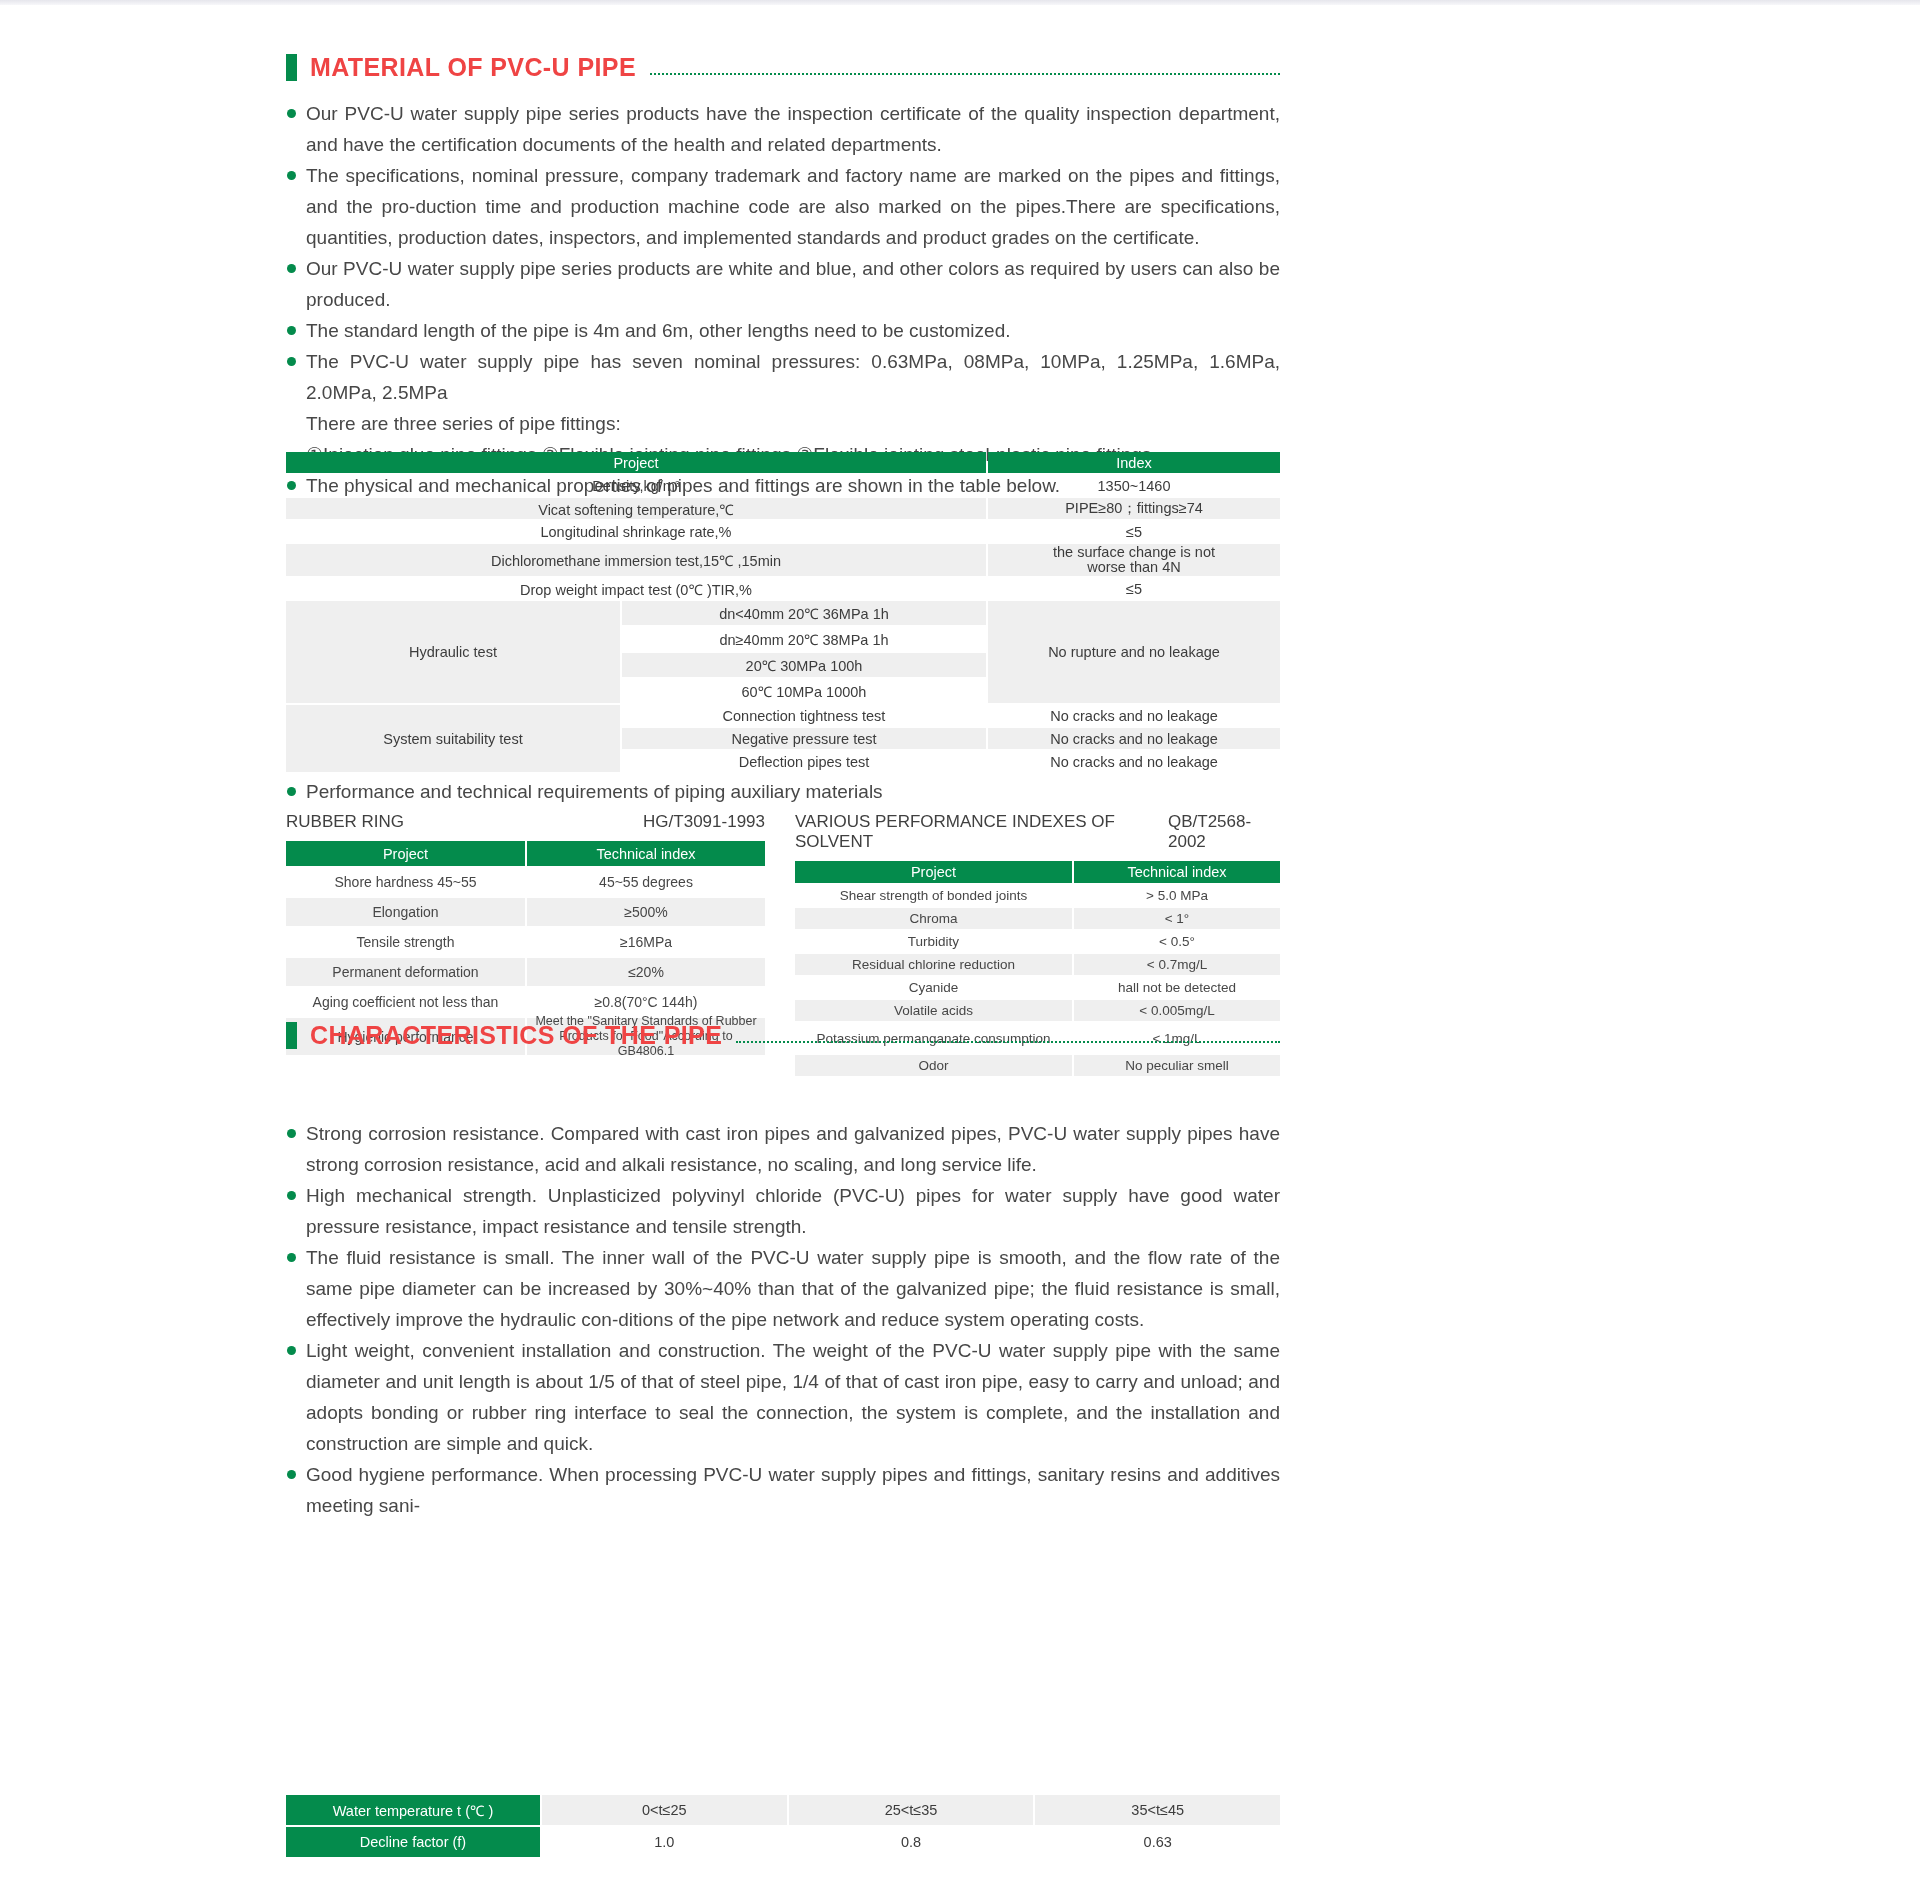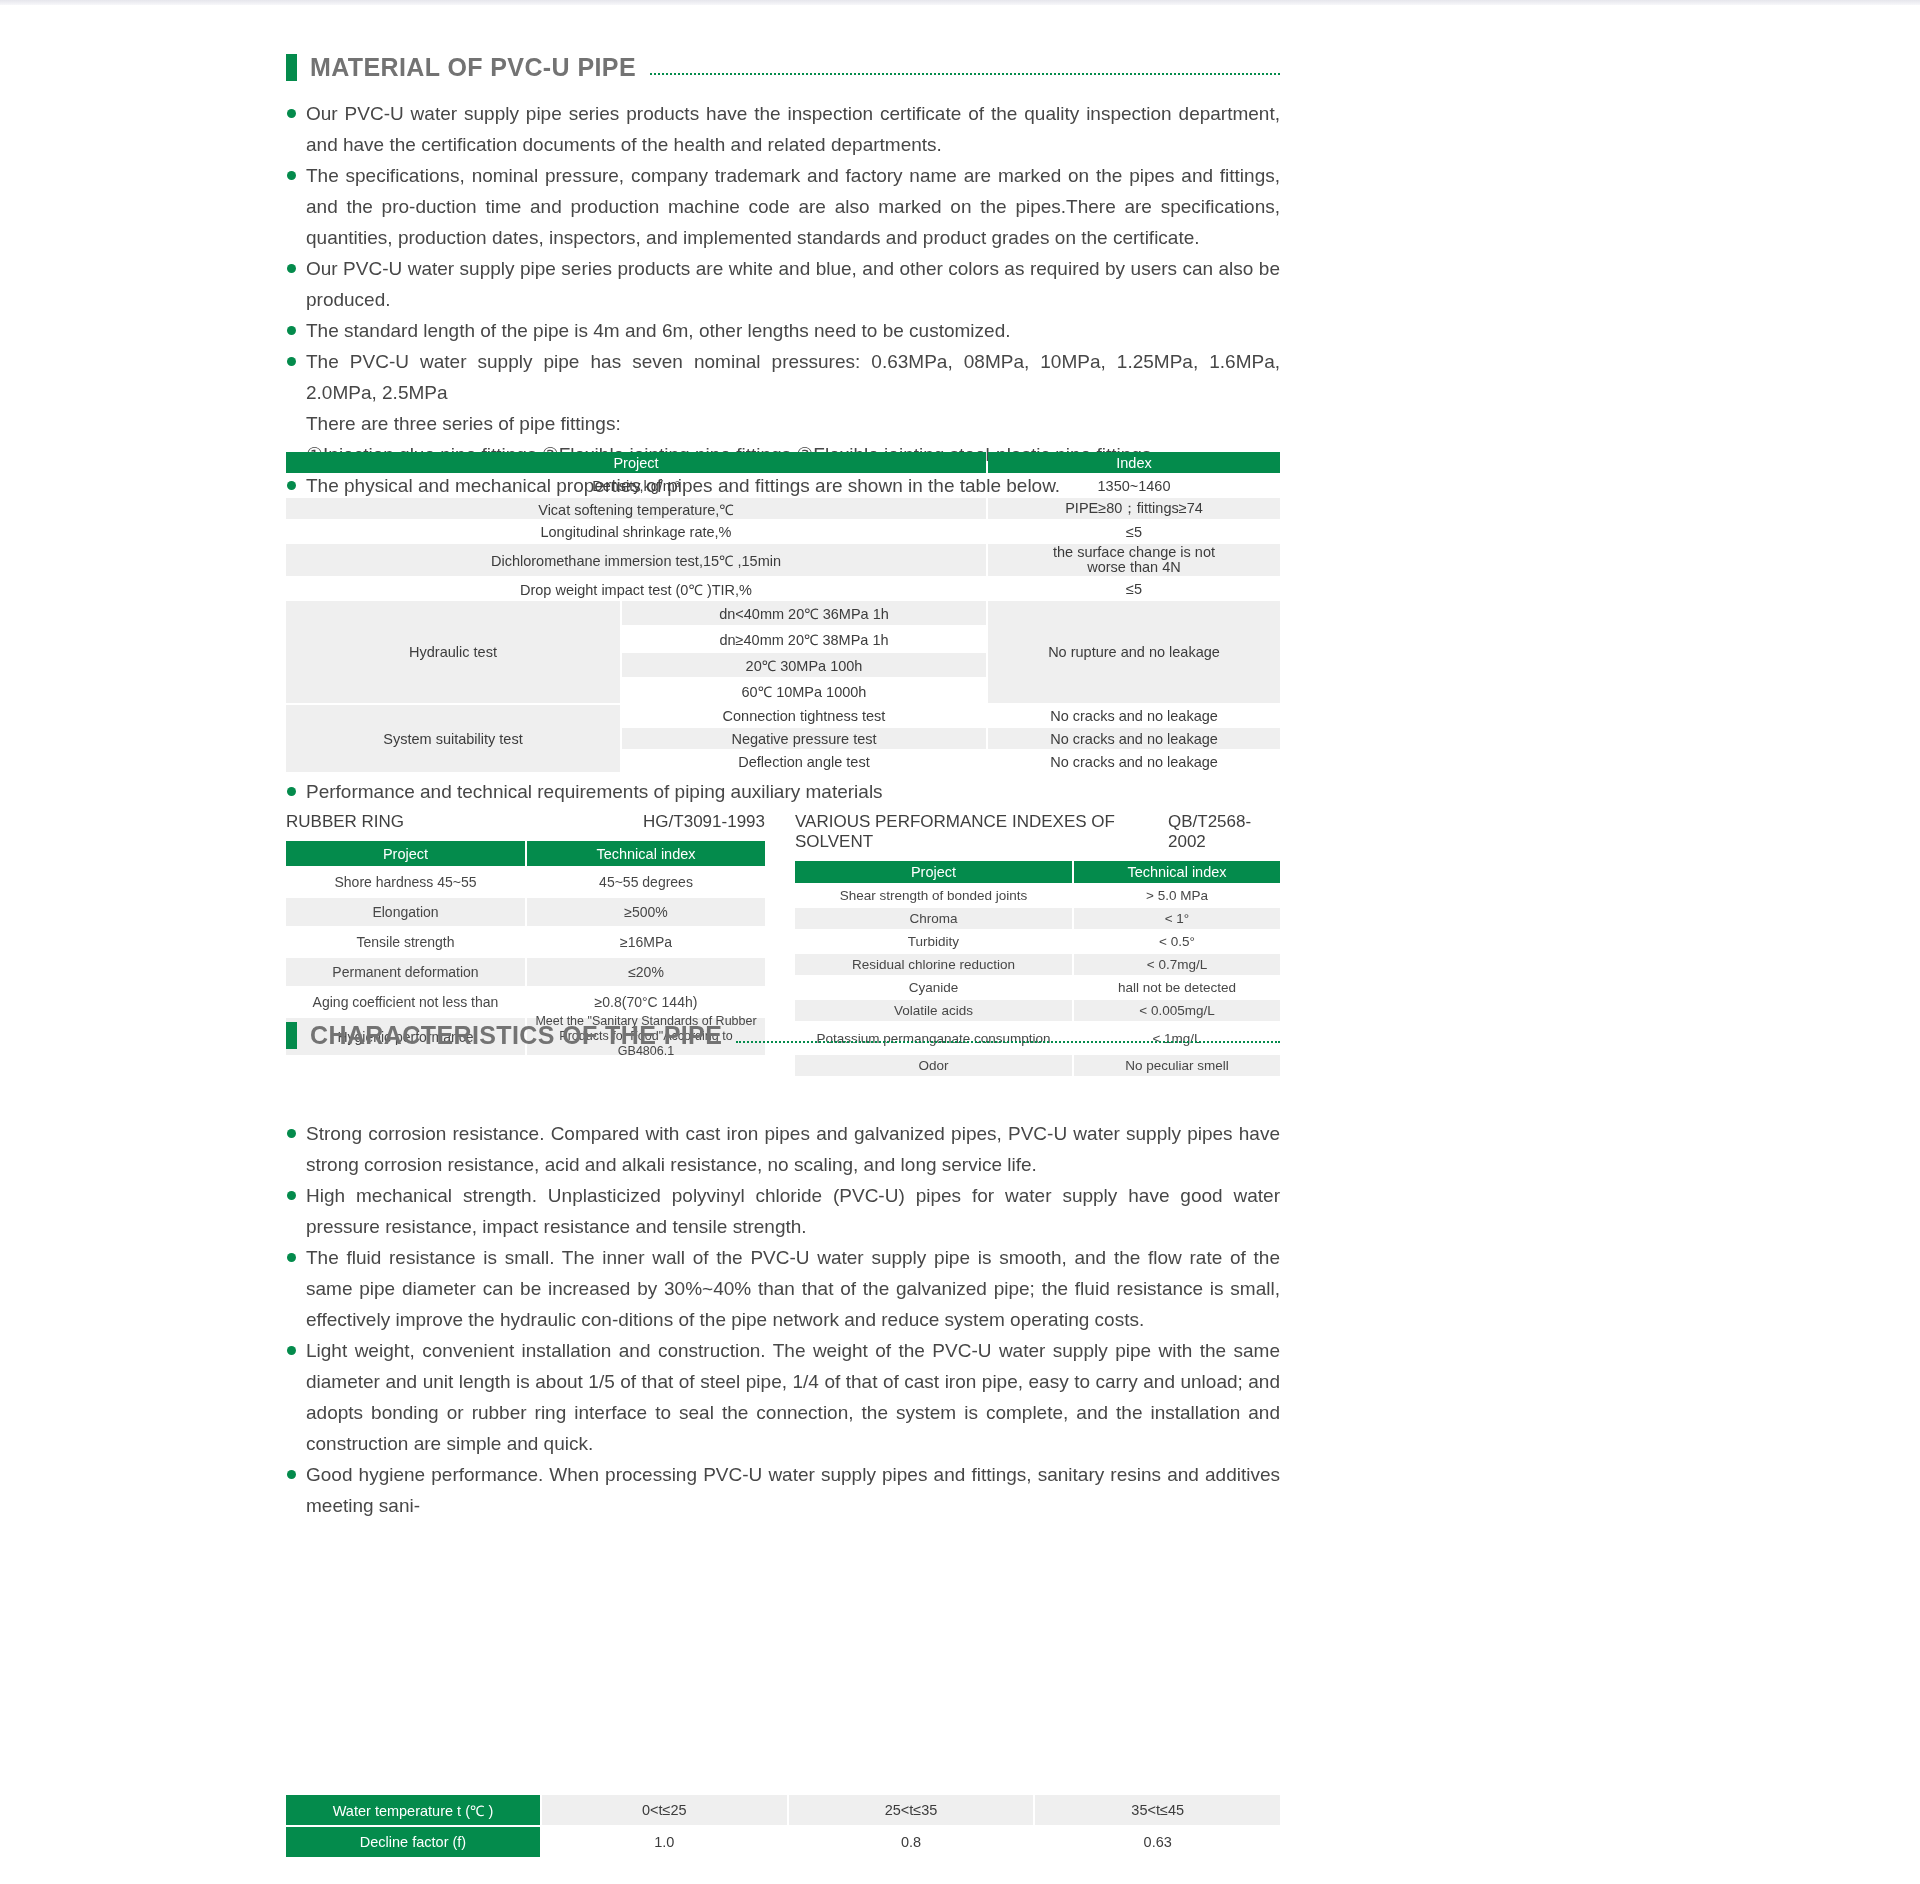--- a/index.html
+++ b/index.html
@@ -14,21 +14,21 @@
     width:1920px;height:1884px;position:relative;overflow:hidden;
     font-family:"Liberation Sans", sans-serif;color:var(--txt);
   }
   .top-edge{position:absolute;top:0;left:0;width:1920px;height:5px;
     background:linear-gradient(to bottom,#e6e6ec,#f7f7fa);}
   .abs{position:absolute;left:286px;width:994px;}
 
   
   .sec-title{display:flex;align-items:center;height:34px;}
   .sec-bar{width:11px;height:27px;background:var(--green);margin-right:13px;flex:0 0 auto;}
-  .sec-text{font-size:25px;font-weight:bold;color:#737373;letter-spacing:.4px;white-space:nowrap;}
+  .sec-text{font-size:25px;font-weight:bold;color:#ef4444;letter-spacing:.4px;white-space:nowrap;}
   .sec-dots{flex:1;margin-left:14px;margin-top:14px;border-bottom:2px dotted var(--green);height:0;}
 
   
   .bullet{position:relative;padding-left:20px;font-size:19px;line-height:31px;
     text-align:justify;color:var(--txt);}
   .bullet .dot{position:absolute;left:1px;top:11px;width:9px;height:9px;border-radius:50%;
     background:var(--green);}
   .note{padding-left:20px;font-size:19px;line-height:31px;color:var(--txt);}
 
   
@@ -149,21 +149,21 @@
     <div class="sysrows">
       <div class="sysrow">
         <div class="cell sys-mid">Connection tightness test</div>
         <div class="cell sys-right">No cracks and no leakage</div>
       </div>
       <div class="sysrow">
         <div class="cell greybg sys-mid">Negative pressure test</div>
         <div class="cell greybg sys-right">No cracks and no leakage</div>
       </div>
       <div class="sysrow">
-        <div class="cell sys-mid">Deflection angle test</div>
+        <div class="cell sys-mid">Deflection pipes test</div>
         <div class="cell sys-right">No cracks and no leakage</div>
       </div>
     </div>
   </div>
 </div>
 
 <div class="abs" style="top:776px;">
   <p class="bullet"><span class="dot"></span><span>Performance and technical requirements of piping auxiliary materials</span></p>
 </div>
 

